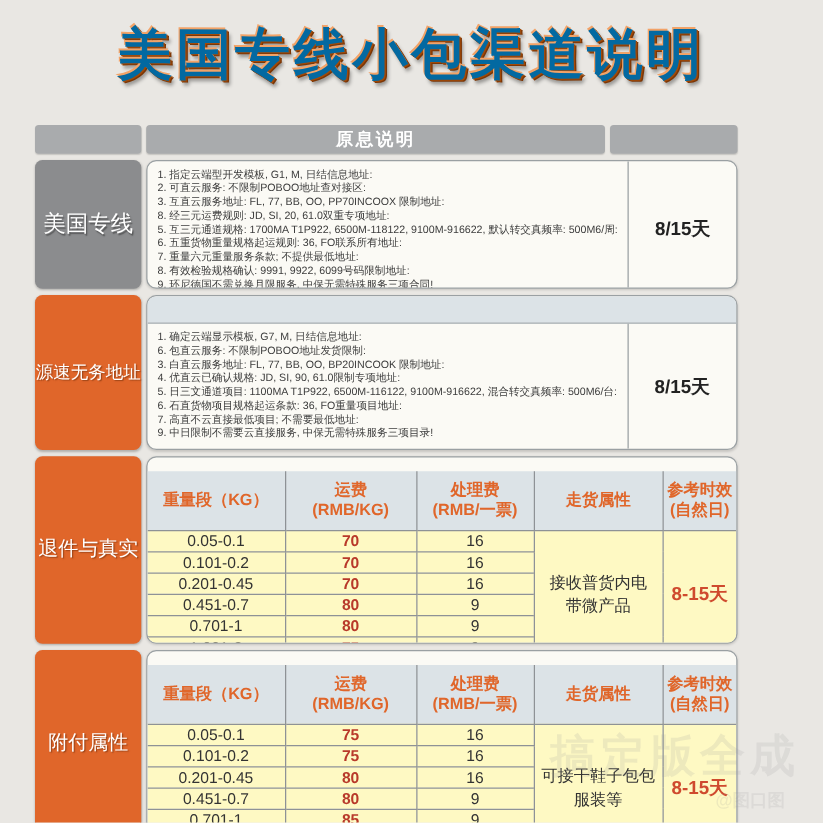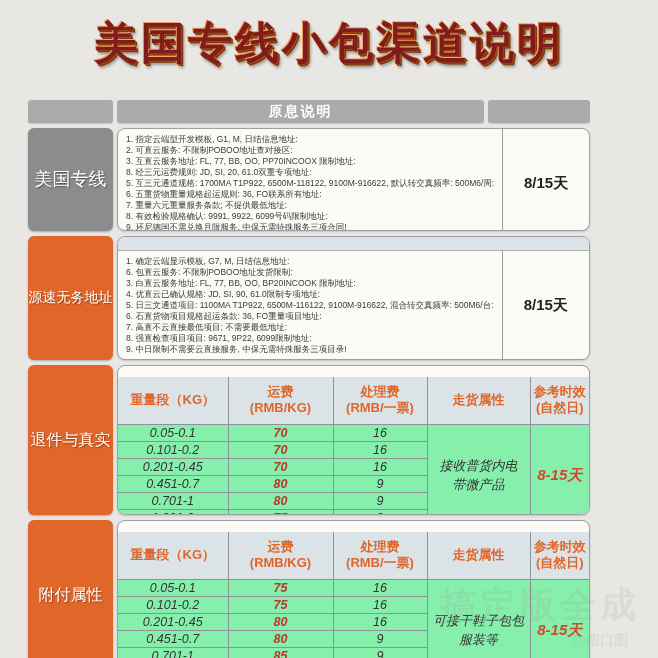--- a/index.html
+++ b/index.html
@@ -9,21 +9,21 @@
     font-family:"Liberation Sans", sans-serif;
     color:#333;
     overflow:hidden;
     position:relative;
   }
   
   .title-wrap { text-align:center; padding-top:14px; height:74px; }
   .main-title {
     display:inline-block;
     font-size:44px; font-weight:bold; letter-spacing:3px;
-    color:#7f1d1d;
+    color:#0369a1;
     text-shadow:-1px -1px 0 #f2a368, 1px 1px 0 #a34a08, 2px 2px 0 #7c3605, 3px 4px 3px rgba(0,0,0,.35);
   }
   
   .sheet { position:absolute; left:28px; top:100px; width:562px; }
   .row { display:flex; }
   
   .band-row { height:23px; }
   .band-cell { background:#a9abad; border-radius:3px; box-shadow:0 1px 1px rgba(0,0,0,.15); }
   .band-left { width:85px; margin-right:4px; }
   .band-mid { flex:1; display:flex; align-items:center; justify-content:center;
@@ -56,21 +56,21 @@
     font-size:15px; font-weight:600; color:#222;
   }
   .topband { height:22px; background:#dce3e7; border-bottom:1px solid #aab0b3; }
   
   table { width:100%; height:100%; border-collapse:collapse; table-layout:fixed;margin-top:11px; }
   th, td { border:1px solid #8e9296; text-align:center; vertical-align:middle; }
   th {
     background:#dce3e7; color:#e0662a; font-size:13px; font-weight:bold;
     white-space:pre-line; line-height:1.25; height:47px;
   }
-  td { font-size:12.5px; color:#333; height:17px; background:#86efac;font-style:italic; }
+  td { font-size:12.5px; color:#333; height:17px; background:#fef9c3; }
   td.freight { color:#b8392a; font-weight:bold; }
   td.attr-cell { font-size:13px; white-space:pre-line; line-height:1.5; }
   td.timing-cell { font-size:15px; font-weight:bold; color:#cf4a2e; }
   table tr > *:first-child { border-left:none; }
   table tr > *:last-child { border-right:none; }
   table thead th { border-top:none; }
   table tbody tr:last-child td { border-bottom:none; }
   
   .watermark {
     position:absolute; right:18px; bottom:28px; font-size:36px; font-weight:bold;
@@ -122,21 +122,20 @@
       <div class="topband"></div>
       <div class="card-body">
         <div class="notes">
             <div class="note-line">1. 确定云端显示模板, G7, M, 日结信息地址:</div>
             <div class="note-line">6. 包直云服务: 不限制POBOO地址发货限制:</div>
             <div class="note-line">3. 白直云服务地址: FL, 77, BB, OO, BP20INCOOK 限制地址:</div>
             <div class="note-line">4. 优直云已确认规格: JD, SI, 90, 61.0限制专项地址:</div>
             <div class="note-line">5. 日三文通道项目: 1100MA T1P922, 6500M-116122, 9100M-916622, 混合转交真频率: 500M6/台:</div>
             <div class="note-line">6. 石直货物项目规格起运条款: 36, FO重量项目地址:</div>
             <div class="note-line">7. 高直不云直接最低项目; 不需要最低地址:</div>
-            <div class="note-line">8. 强直检查项目项目: 9671, 9P22, 6099限制地址:</div>
             <div class="note-line">9. 中日限制不需要云直接服务, 中保无需特殊服务三项目录!</div>
           </div>
         <div class="timing-box">8/15天</div>
       </div>
     </div>
   </div>
 
   <div class="row section" style="height:150px;">
     <div class="label-box label-orange" style="font-size:16px;">退件与真实</div>
     <div class="card">

